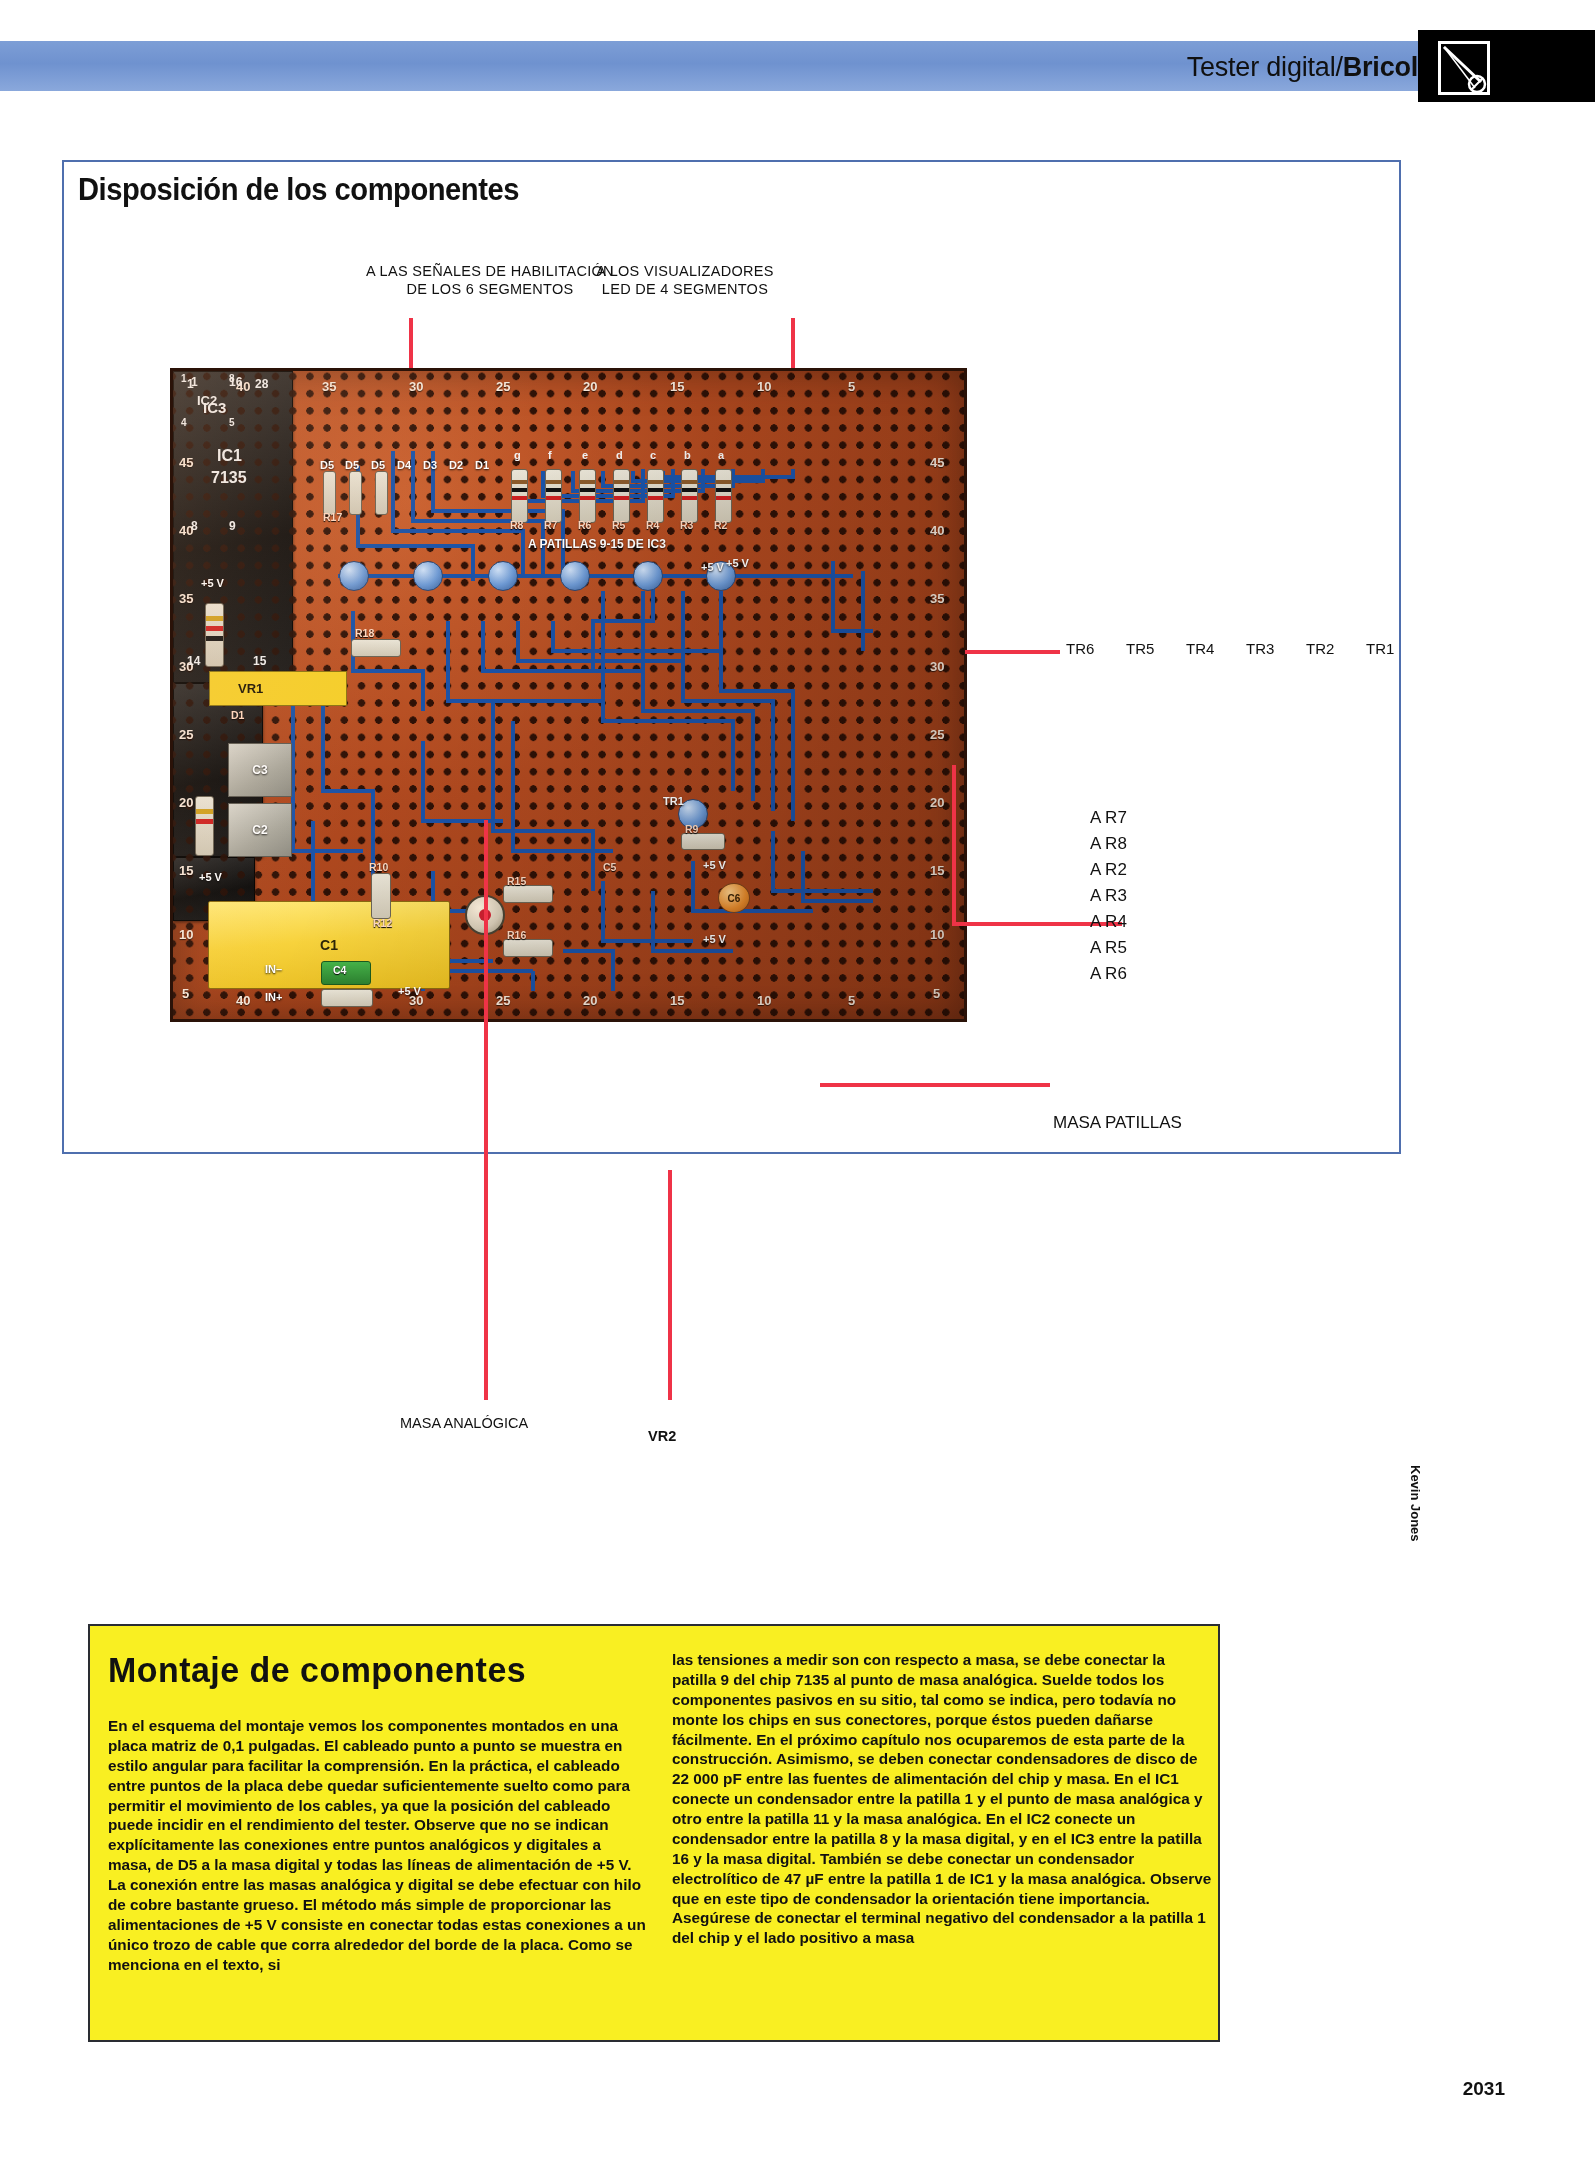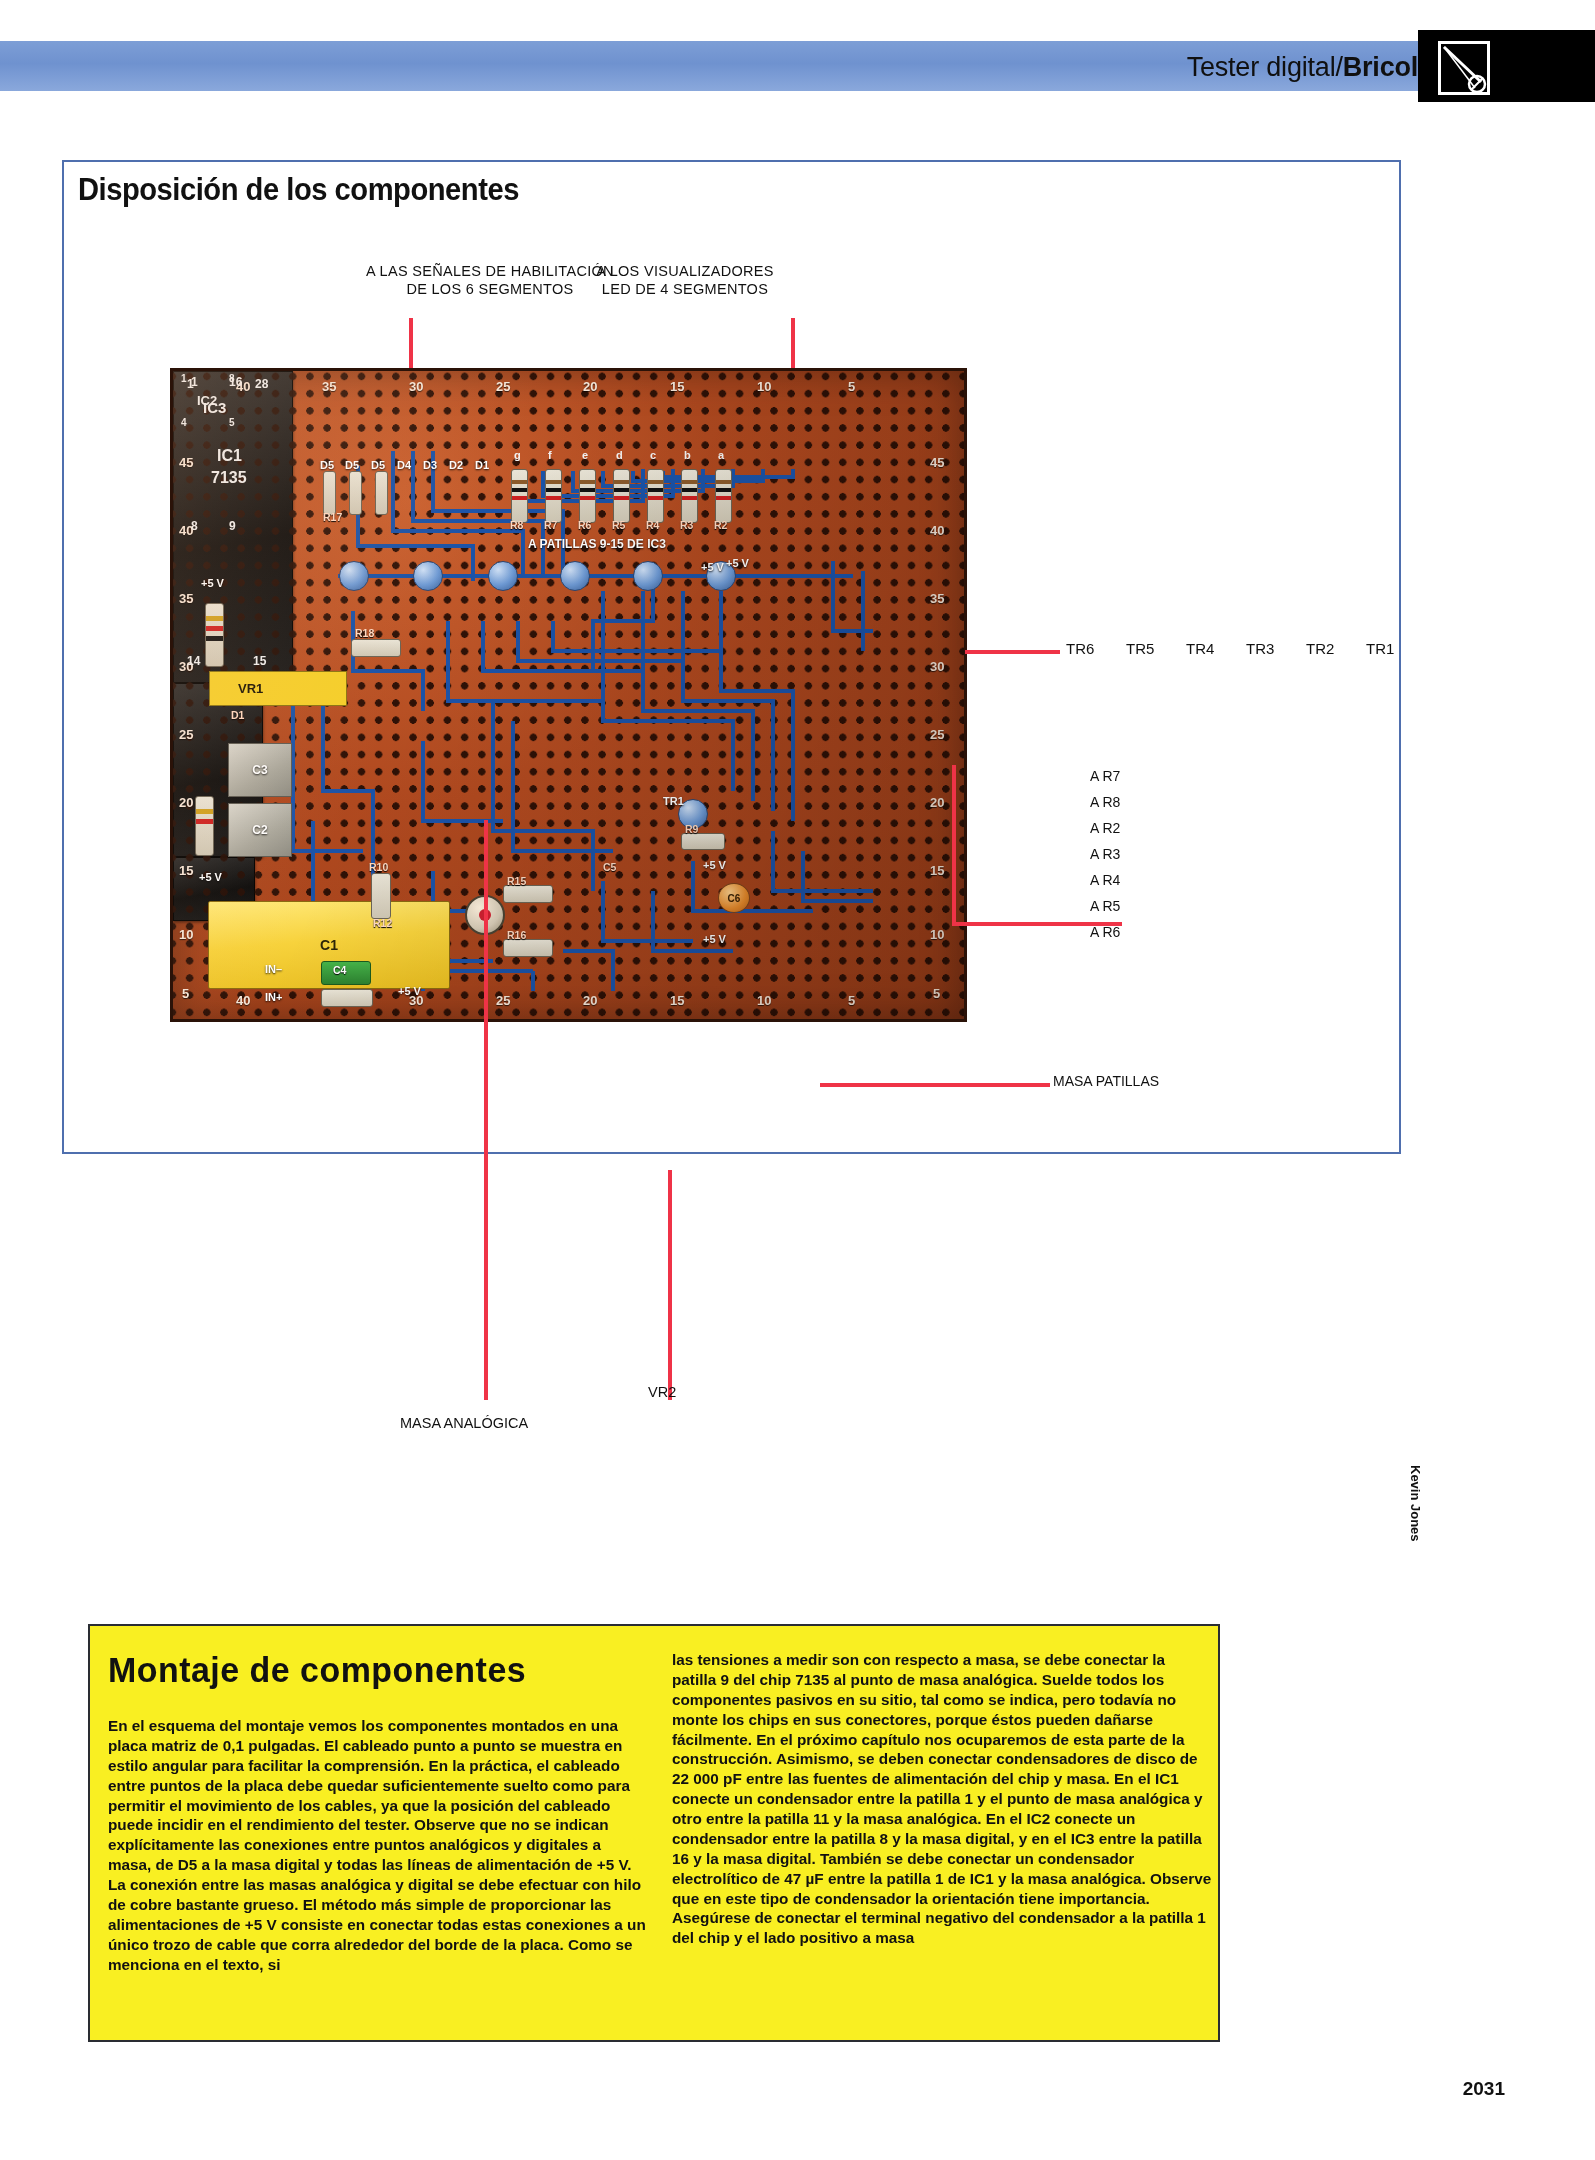--- a/index.html
+++ b/index.html
@@ -130,21 +130,21 @@
     position:absolute;width:30px;height:28px;border-radius:50%;
     background:radial-gradient(circle at 35% 30%,#ffd08a,#e78a2a 60%,#b9631a);
     border:1px solid #7c441a;color:#3a2205;font-size:10px;font-weight:bold;
     display:flex;align-items:center;justify-content:center;
   }
   .sm-label{position:absolute;color:#ffffff;font-size:11px;font-weight:bold;
       text-shadow:0 1px 2px rgba(0,0,0,.85);white-space:nowrap;}
   .pin-label{position:absolute;color:#f3f3f3;font-size:11px;font-weight:bold;}
   
   .side-label{position:absolute;font-size:15px;color:#111;white-space:nowrap;}
-  .side-label-sm{position:absolute;font-size:14px;color:#111;white-space:nowrap;}
+  .side-label-sm{position:absolute;font-size:17px;color:#111;white-space:nowrap;margin-top:40px;}
   .bottom-label{position:absolute;font-size:14.5px;color:#111;white-space:nowrap;}
   .credit{
     position:absolute;left:1408px;top:1465px;
     font-size:13px;font-weight:bold;color:#111;
     writing-mode:vertical-rl;
   }
   
   .yellow-box{
     position:absolute;left:88px;top:1624px;width:1128px;height:414px;
     background:#f9ef22;border:2px solid #2a2d33;
@@ -463,21 +463,21 @@
 <div class="side-label-sm" style="left:1090px;top:872px;">A R4</div>
 <div class="side-label-sm" style="left:1090px;top:898px;text-align:right;">A R5</div>
 <div class="side-label-sm" style="left:1090px;top:924px;">A R6</div>
 
 <div class="red-hline" style="left:820px;top:1083px;width:230px;"></div>
 <div class="side-label-sm" style="left:1053px;top:1073px;">MASA PATILLAS</div>
 
 <div class="red-vline" style="left:484px;top:820px;height:580px;"></div>
 <div class="bottom-label" style="left:400px;top:1415px;">MASA ANALÓGICA</div>
 <div class="red-vline" style="left:668px;top:1170px;height:230px;"></div>
-<div class="bottom-label" style="left:648px;top:1384px;">VR2</div>
+<div class="bottom-label" style="left:648px;top:1428px;font-weight:bold;">VR2</div>
 
 <div class="credit">Kevin Jones</div>
 
 <div class="yellow-box"></div>
 <div class="yellow-title">Montaje de componentes</div>
 <div class="col col-left">En el esquema del montaje vemos los componentes montados en una placa matriz de 0,1 pulgadas. El cableado punto a punto se muestra en estilo angular para facilitar la comprensión. En la práctica, el cableado entre puntos de la placa debe quedar suficientemente suelto como para permitir el movimiento de los cables, ya que la posición del cableado puede incidir en el rendimiento del tester. Observe que no se indican explícitamente las conexiones entre puntos analógicos y digitales a masa, de D5 a la masa digital y todas las líneas de alimentación de +5 V. La conexión entre las masas analógica y digital se debe efectuar con hilo de cobre bastante grueso. El método más simple de proporcionar las alimentaciones de +5 V consiste en conectar todas estas conexiones a un único trozo de cable que corra alrededor del borde de la placa. Como se menciona en el texto, si</div>
 <div class="col col-right">las tensiones a medir son con respecto a masa, se debe conectar la patilla 9 del chip 7135 al punto de masa analógica. Suelde todos los componentes pasivos en su sitio, tal como se indica, pero todavía no monte los chips en sus conectores, porque éstos pueden dañarse fácilmente. En el próximo capítulo nos ocuparemos de esta parte de la construcción. Asimismo, se deben conectar condensadores de disco de 22 000 pF entre las fuentes de alimentación del chip y masa. En el IC1 conecte un condensador entre la patilla 1 y el punto de masa analógica y otro entre la patilla 11 y la masa analógica. En el IC2 conecte un condensador entre la patilla 8 y la masa digital, y en el IC3 entre la patilla 16 y la masa digital. También se debe conectar un condensador electrolítico de 47 µF entre la patilla 1 de IC1 y la masa analógica. Observe que en este tipo de condensador la orientación tiene importancia. Asegúrese de conectar el terminal negativo del condensador a la patilla 1 del chip y el lado positivo a masa</div>
 
 <div class="page-num">2031</div>
 

